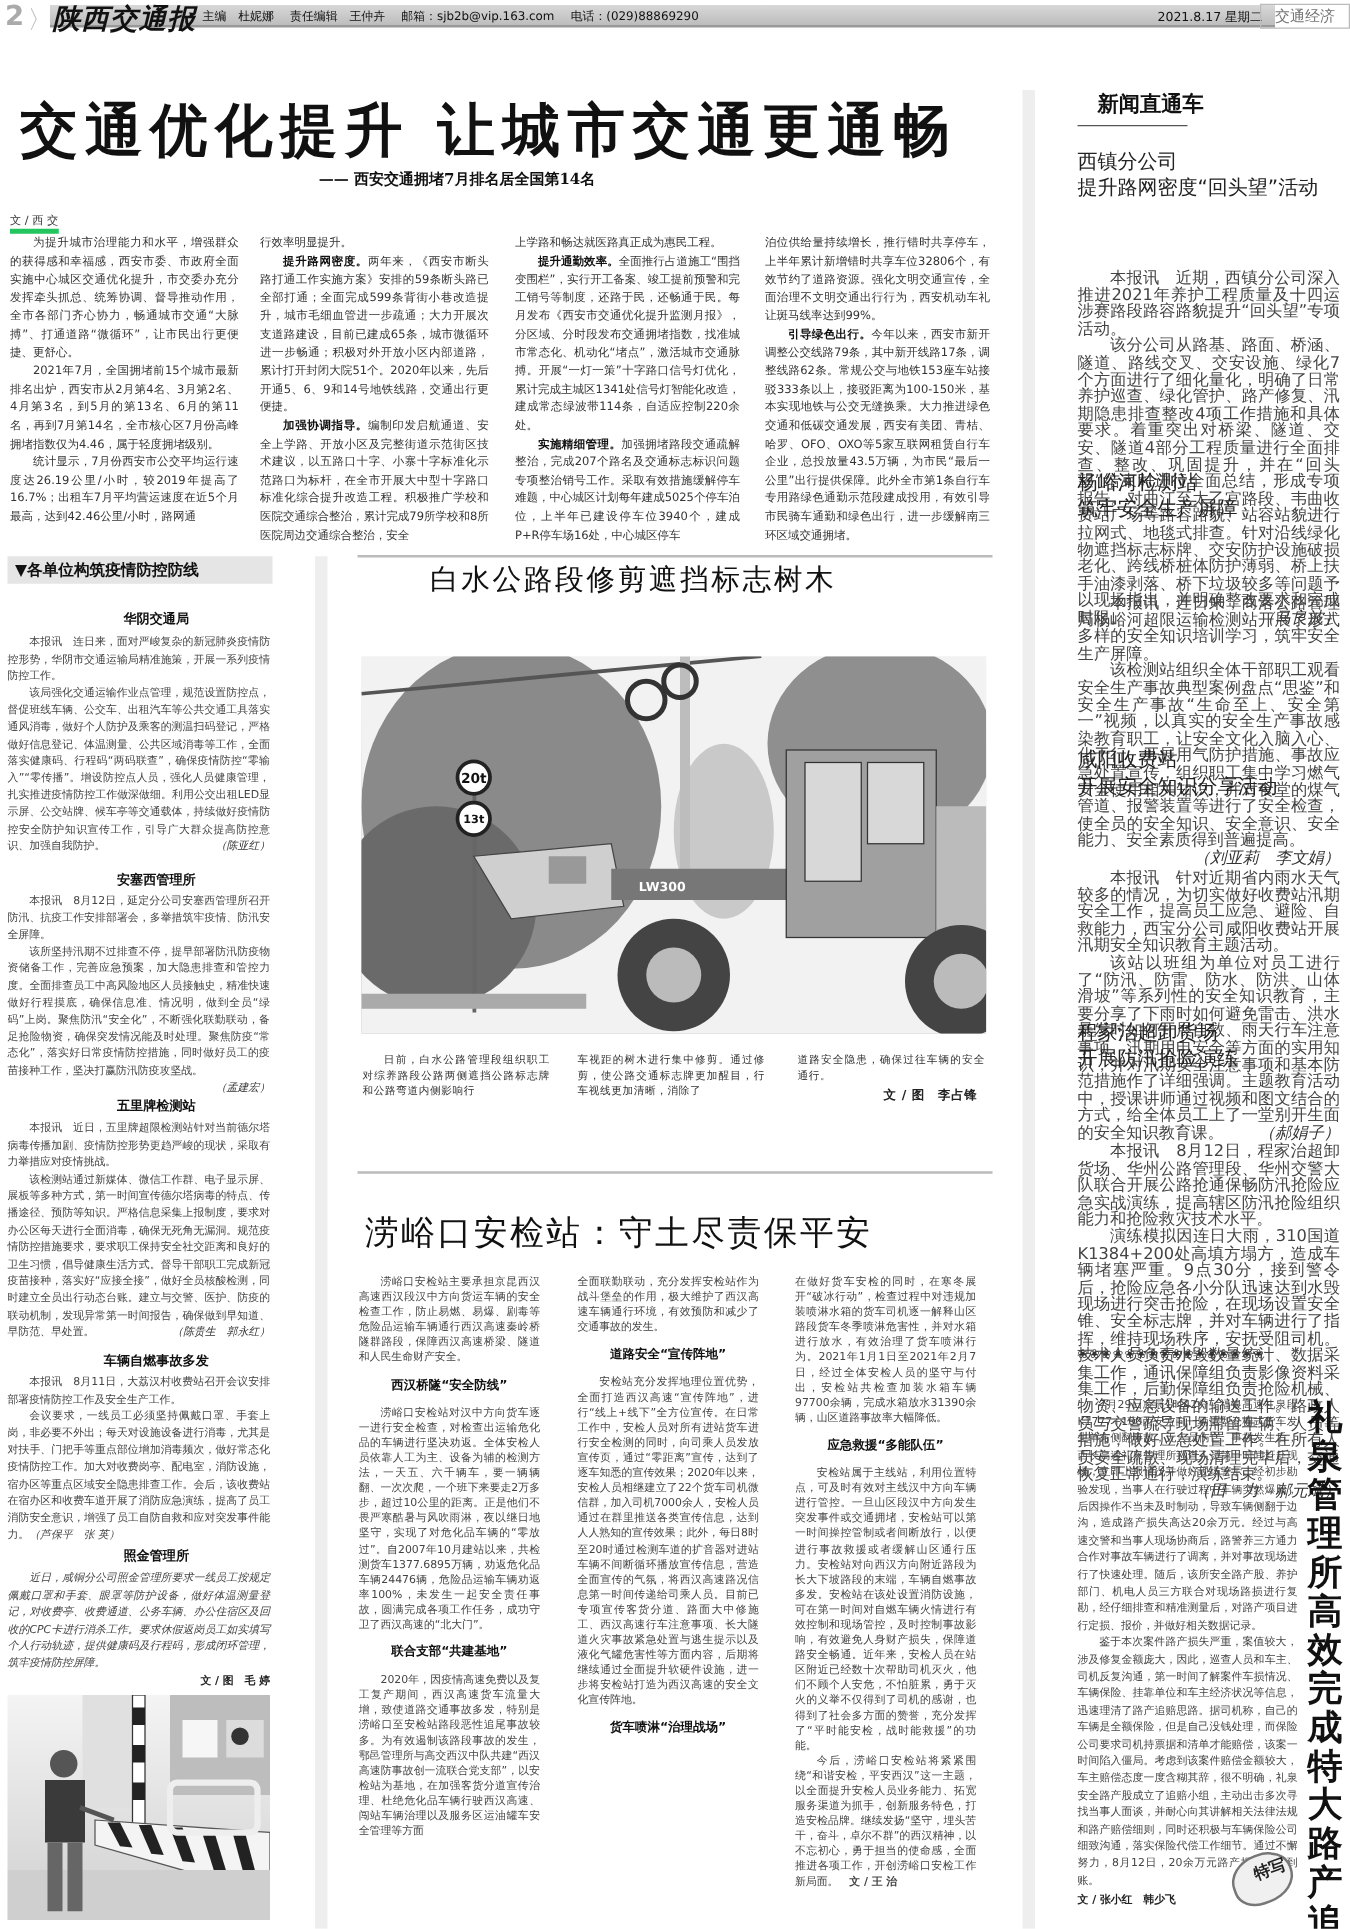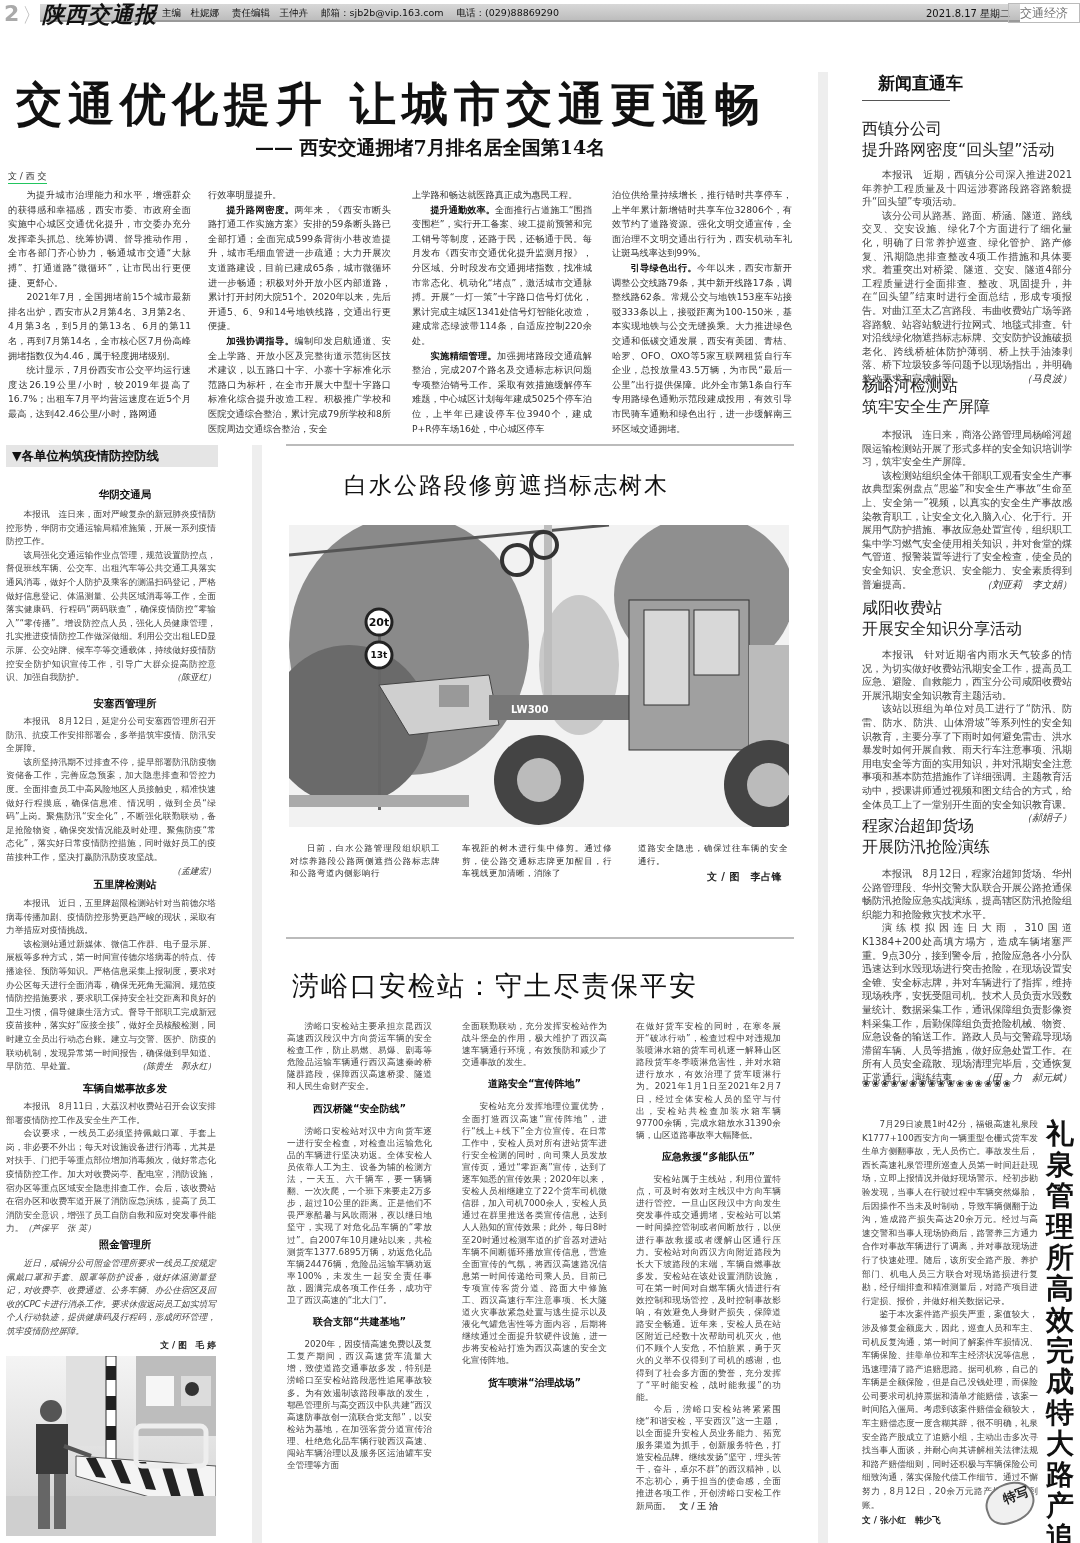--- a/index.html
+++ b/index.html
@@ -12,52 +12,52 @@
   .mh-pagenum { position: absolute; left: 4px; top: 1px; font-size: 22px; font-weight: bold; color: #aaa; font-family: "DejaVu Sans", sans-serif; }
   .mh-chev { position: absolute; left: 22px; top: 2px; font-size: 20px; color: #bbb; }
   .mh-logo { position: absolute; left: 42px; top: 0px; font-size: 22px; font-weight: bold; font-style: italic; color: #111; font-family: "DejaVu Serif", serif; letter-spacing: 1px; }
   .mh-info { position: absolute; left: 162px; top: 7px; font-size: 9.5px; color: #111; white-space: nowrap; }
   .mh-info span { margin-right: 10px; }
   .mh-date { position: absolute; left: 926px; top: 7px; font-size: 10px; color: #111; white-space: nowrap; }
   .mh-section { position: absolute; left: 1008px; top: 3px; width: 72px; height: 20px; border: 1px solid #bbb; font-size: 12px; color: #737373; text-align: center; line-height: 18px; }
 
   
   .lead-title { position: absolute; left: 16px; top: 74px; width: 790px; font-size: 46px; font-weight: bold; letter-spacing: 6px; color: #111; white-space: nowrap; font-family: "DejaVu Serif", serif; }
-  .lead-sub { position: absolute; left: 255px; top: 135px; font-size: 19px; font-weight: bold; color: #111; font-family: "DejaVu Serif", serif; white-space: nowrap; }
-  .lead-byline { position: absolute; left: 8px; top: 170px; font-size: 9px; color: #333; border-bottom: 1px solid #22c55e; text-align: center; }
+  .lead-sub { position: absolute; left: 255px; top: 135px; font-size: 12px; font-weight: bold; color: #111; font-family: "DejaVu Serif", serif; white-space: nowrap; }
+  .lead-byline { position: absolute; left: 8px; top: 170px; font-size: 9px; color: #333; border-bottom: 4px solid #22c55e; text-align: center; }
 
   .cols { position: absolute; top: 188px; font-size: 9.2px; line-height: 14.6px; color: #333; text-align: justify; }
   .cols p { text-indent: 2em; }
   .cols b { color: #111; }
 
   .vsep { position: absolute; width: 10px; background: #eeeeee; }
 
   
   .rs-title { position: absolute; left: 862px; top: 72px; font-size: 17px; font-weight: bold; color: #111; margin-left: 16px; }
   .rs-rule { position: absolute; left: 862px; top: 100px; width: 88px; height: 1px; background: #555; }
   .rs-head { position: absolute; left: 862px; font-size: 16px; line-height: 21px; color: #222; white-space: nowrap; }
-  .rs-body { position: absolute; left: 862px; width: 210px; font-size: 10px; line-height: 13.6px; color: #444; text-align: justify; }
+  .rs-body { position: absolute; left: 862px; width: 210px; font-size: 13px; line-height: 13.6px; color: #444; text-align: justify; margin-top: 48px; }
   .rs-body p { text-indent: 2em; }
   .author { float: right; font-style: italic; color: #333; }
   .stars { position: absolute; left: 862px; top: 1078px; font-size: 10px; letter-spacing: 1px; color: #333; white-space: nowrap; }
   .vtitle { position: absolute; left: 1043px; top: 1118px; width: 34px; font-size: 28px; font-weight: bold; line-height: 31px; color: #111; text-align: center; font-family: "DejaVu Serif", serif; }
   .rs-feat { position: absolute; left: 862px; top: 1118px; width: 176px; font-size: 8.7px; line-height: 13.6px; color: #444; text-align: justify; }
   .rs-feat p { text-indent: 2em; }
   .tebadge { position: absolute; left: 985px; top: 1483px; width: 50px; height: 40px; border: 2px solid #777; border-radius: 50% 45% 50% 40%; transform: rotate(-20deg); background: #f0f0f0; }
   .tebadge span { position: absolute; font-size: 13px; font-weight: bold; color: #222; }
 
   
   .ls-banner { position: absolute; left: 6px; top: 445px; width: 212px; height: 22px; background: #e5e5e5; font-size: 12.5px; font-weight: bold; color: #111; padding-left: 6px; line-height: 22px; }
   .ls-head { position: absolute; left: 6px; width: 238px; text-align: center; font-size: 10.5px; font-weight: bold; color: #111; }
   .ls-body { position: absolute; left: 6px; width: 210px; font-size: 8.7px; line-height: 13.6px; color: #444; text-align: justify; }
   .ls-body p { text-indent: 2em; }
 
   
   .rule { position: absolute; height: 2px; background: #bbb; }
-  .photo-title { position: absolute; left: 344px; top: 470px; font-size: 23px; color: #111; letter-spacing: 2px; white-space: nowrap; }
+  .photo-title { position: absolute; left: 344px; top: 448px; font-size: 23px; color: #111; letter-spacing: 2px; white-space: nowrap; }
   .photo { position: absolute; left: 289px; top: 525px; width: 500px; height: 302px; background: linear-gradient(180deg,#f3f3f3 0%,#d6d6d6 40%,#bdbdbd 70%,#cfcfcf 100%); overflow: hidden; }
   .caption { position: absolute; top: 842px; font-size: 8.5px; line-height: 12.5px; color: #333; letter-spacing: 0.5px; text-align: justify; }
 
   .story2-title { position: absolute; left: 292px; top: 968px; font-size: 27px; color: #111; letter-spacing: 2px; white-space: nowrap; }
   .s2col { position: absolute; top: 1020px; width: 145px; font-size: 8.7px; line-height: 12.1px; color: #444; text-align: justify; }
   .s2col p { text-indent: 2em; }
   .s2sub { text-align: center; font-weight: bold; font-size: 10px; color: #111; margin: 10px 0 10px 0; text-indent: 0 !important; }
 
   .photo2 { position: absolute; left: 6px; top: 1356px; width: 210px; height: 180px; background: linear-gradient(180deg,#f4f4f4,#d0d0d0); overflow: hidden; }
   .byline-r { text-align: right; font-weight: bold; color: #222; }

